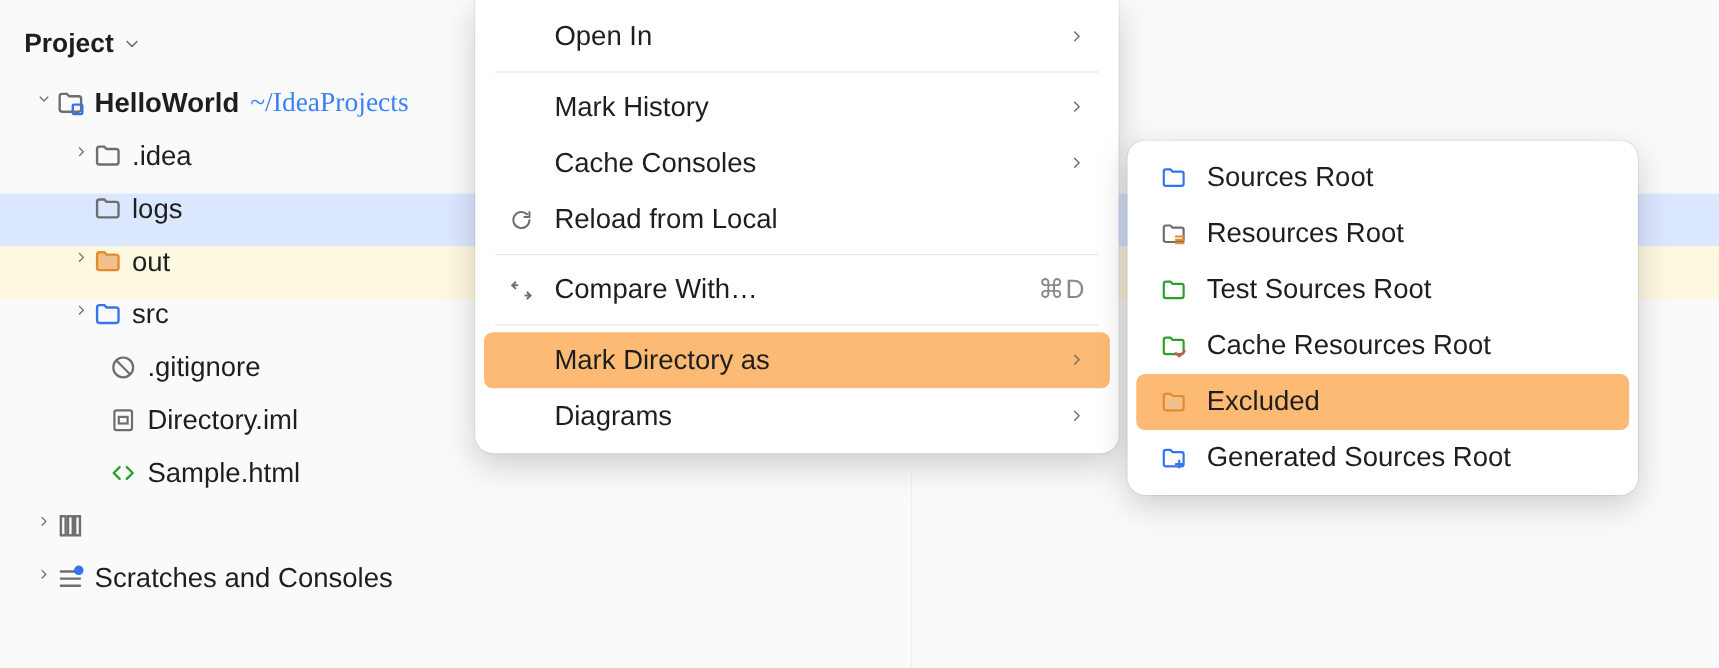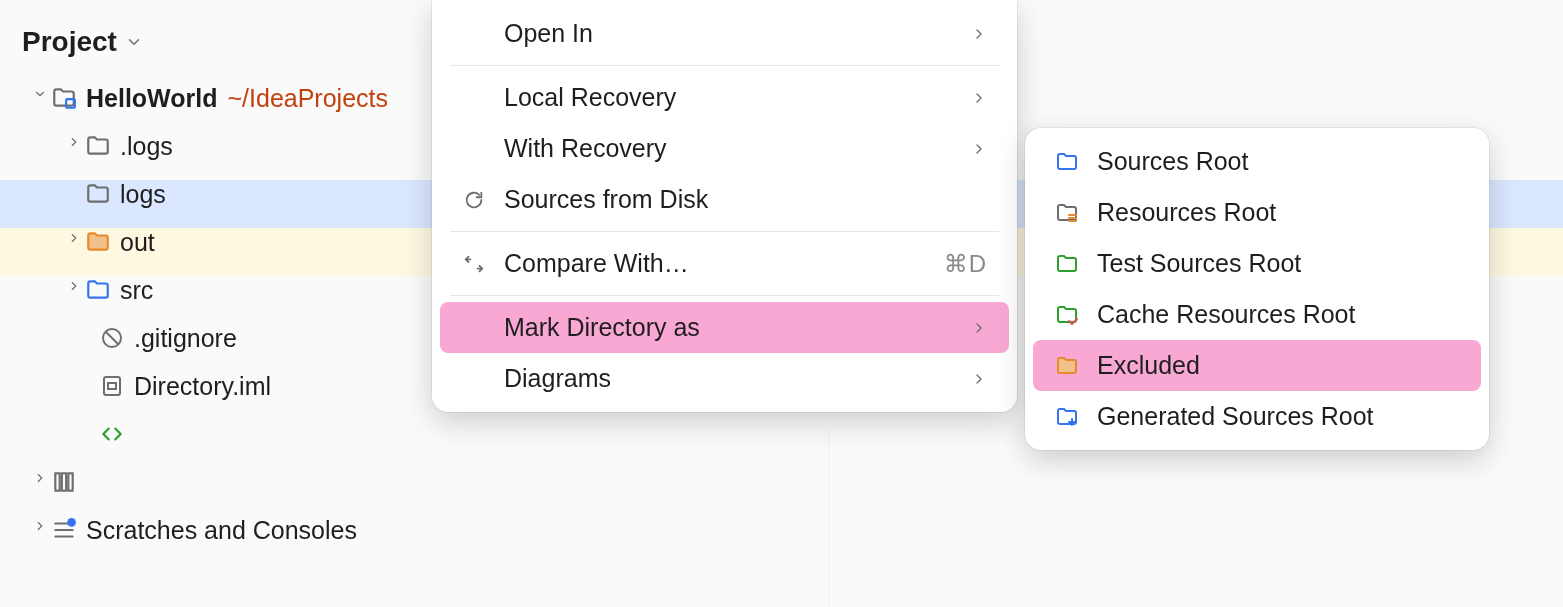--- a/index.html
+++ b/index.html
@@ -14,21 +14,21 @@
     color: #1e1e1e;
   }
 
   
   .panel-header {
     display: flex;
     align-items: center;
     gap: 8px;
     padding: 26px 0 22px 22px;
     font-weight: 700;
-    font-size: 28px;
+    font-size: 24px;
   }
   .panel-header .chev {
     width: 18px; height: 18px;
     display: inline-flex; align-items: center; justify-content: center;
     color: #5a5a5a;
   }
 
   .tree { padding-top: 4px; }
   .row {
     display: flex;
@@ -54,21 +54,21 @@
     margin-right: 8px;
     flex: 0 0 28px;
   }
 
   .pad0 { padding-left: 30px; }
   .pad1 { padding-left: 64px; }
   .pad2 { padding-left: 98px; }
   .noarrow { margin-left: 20px; } 
 
   .bold { font-weight: 700; }
-  .muted { color: #c2410c; margin-left: 10px; }
+  .muted { color: #3b82f6; margin-left: 10px; font-family: Liberation Serif, serif; }
 
   
   .menu {
     position: absolute;
     background: #fff;
     border-radius: 16px;
     box-shadow: 0 10px 30px rgba(0,0,0,.18), 0 0 0 1px rgba(0,0,0,.06);
     padding: 8px 0;
   }
   .menu-main { top: 0; left: 432px; width: 585px; border-top-left-radius:0; border-top-right-radius:0;}
@@ -77,21 +77,21 @@
   .mitem {
     display: flex;
     align-items: center;
     height: 51px;
     padding: 0 22px 0 20px;
     margin: 0 8px;
     border-radius: 8px;
     font-size: 25px;
     gap: 12px;
   }
-  .mitem.hover { background: #f9a8d4; }
+  .mitem.hover { background: #fdba74; }
   .mitem .label { flex: 1; }
   .mitem .shortcut { color: #8a8a8a; font-size: 24px; letter-spacing: 1px; }
   .mitem .subarrow { color: #8a8a8a; }
   .mitem .lead {
     width: 28px; height: 28px;
     display: inline-flex; align-items: center; justify-content: center;
     flex: 0 0 28px;
     margin-right: 4px;
   }
   .mitem .spacer-lead { width: 28px; flex:0 0 28px; margin-right:4px; }
@@ -149,21 +149,21 @@
     <span class="arrow">
       <svg viewBox="0 0 24 24">
           <path d="M9 6l6 6-6 6" class="stroke-gray fill-none stroke2" stroke-linecap="round" stroke-linejoin="round"></path>
         </svg>
     </span>
     <span class="ficon">
       <svg viewBox="0 0 24 24" width="26" height="26">
           <path d="M3 6a2 2 0 0 1 2-2h4l2 2h8a2 2 0 0 1 2 2v9a2 2 0 0 1-2 2H5a2 2 0 0 1-2-2V6z" class="fill-none stroke-gray stroke2"></path>
         </svg>
     </span>
-    <span>.logs</span>
+    <span>.idea</span>
   </div>
 
   <div class="row pad1 sel">
     <span class="arrow"></span>
     <span class="ficon">
       <svg viewBox="0 0 24 24" width="26" height="26">
           <path d="M3 6a2 2 0 0 1 2-2h4l2 2h8a2 2 0 0 1 2 2v9a2 2 0 0 1-2 2H5a2 2 0 0 1-2-2V6z" class="fill-none stroke-gray stroke2"></path>
         </svg>
     </span>
     <span>logs</span>
@@ -217,20 +217,21 @@
     <span>Directory.iml</span>
   </div>
 
   <div class="row pad2">
     <span class="ficon">
       <svg viewBox="0 0 24 24" width="26" height="26">
           <path d="M9 7 4 12l5 5" class="fill-none stroke-green stroke2" stroke-linecap="round" stroke-linejoin="round"></path>
           <path d="M15 7l5 5-5 5" class="fill-none stroke-green stroke2" stroke-linecap="round" stroke-linejoin="round"></path>
         </svg>
     </span>
+    <span>Sample.html</span>
   </div>
 
   <div class="row pad0">
     <span class="arrow">
       <svg viewBox="0 0 24 24">
           <path d="M9 6l6 6-6 6" class="stroke-gray fill-none stroke2" stroke-linecap="round" stroke-linejoin="round"></path>
         </svg>
     </span>
     <span class="ficon">
       <svg viewBox="0 0 24 24" width="26" height="26">
@@ -265,44 +266,44 @@
     <span class="label">Open In</span>
     <span class="subarrow">
       <svg viewBox="0 0 24 24" width="16" height="16">
           <path d="M9 6l6 6-6 6" class="stroke-gray fill-none stroke2" stroke-linecap="round" stroke-linejoin="round"></path>
         </svg>
     </span>
   </div>
   <div class="sep"></div>
   <div class="mitem">
     <span class="spacer-lead"></span>
-    <span class="label">Local Recovery</span>
-    <span class="subarrow">
-      <svg viewBox="0 0 24 24" width="16" height="16">
-          <path d="M9 6l6 6-6 6" class="stroke-gray fill-none stroke2" stroke-linecap="round" stroke-linejoin="round"></path>
-        </svg>
-    </span>
-  </div>
-  <div class="mitem">
-    <span class="spacer-lead"></span>
-    <span class="label">With Recovery</span>
+    <span class="label">Mark History</span>
+    <span class="subarrow">
+      <svg viewBox="0 0 24 24" width="16" height="16">
+          <path d="M9 6l6 6-6 6" class="stroke-gray fill-none stroke2" stroke-linecap="round" stroke-linejoin="round"></path>
+        </svg>
+    </span>
+  </div>
+  <div class="mitem">
+    <span class="spacer-lead"></span>
+    <span class="label">Cache Consoles</span>
     <span class="subarrow">
       <svg viewBox="0 0 24 24" width="16" height="16">
           <path d="M9 6l6 6-6 6" class="stroke-gray fill-none stroke2" stroke-linecap="round" stroke-linejoin="round"></path>
         </svg>
     </span>
   </div>
   <div class="mitem">
     <span class="lead">
       <svg viewBox="0 0 24 24" width="22" height="22">
         <path d="M20 12a8 8 0 1 1-2.34-5.66" class="fill-none stroke-gray stroke2" stroke-linecap="round"></path>
         <path d="M20 4v5h-5" class="fill-none stroke-gray stroke2" stroke-linecap="round" stroke-linejoin="round"></path>
       </svg>
     </span>
-    <span class="label">Sources from Disk</span>
+    <span class="label">Reload from Local</span>
   </div>
   <div class="sep"></div>
   <div class="mitem">
     <span class="lead">
       <svg viewBox="0 0 24 24" width="22" height="22">
         <path d="M8 7H3" class="stroke-gray stroke2" stroke-linecap="round"></path>
         <path d="M6 4 3 7l3 3" class="fill-none stroke-gray stroke2" stroke-linecap="round" stroke-linejoin="round"></path>
         <path d="M16 17h5" class="stroke-gray stroke2" stroke-linecap="round"></path>
         <path d="M18 14l3 3-3 3" class="fill-none stroke-gray stroke2" stroke-linecap="round" stroke-linejoin="round"></path>
       </svg>

